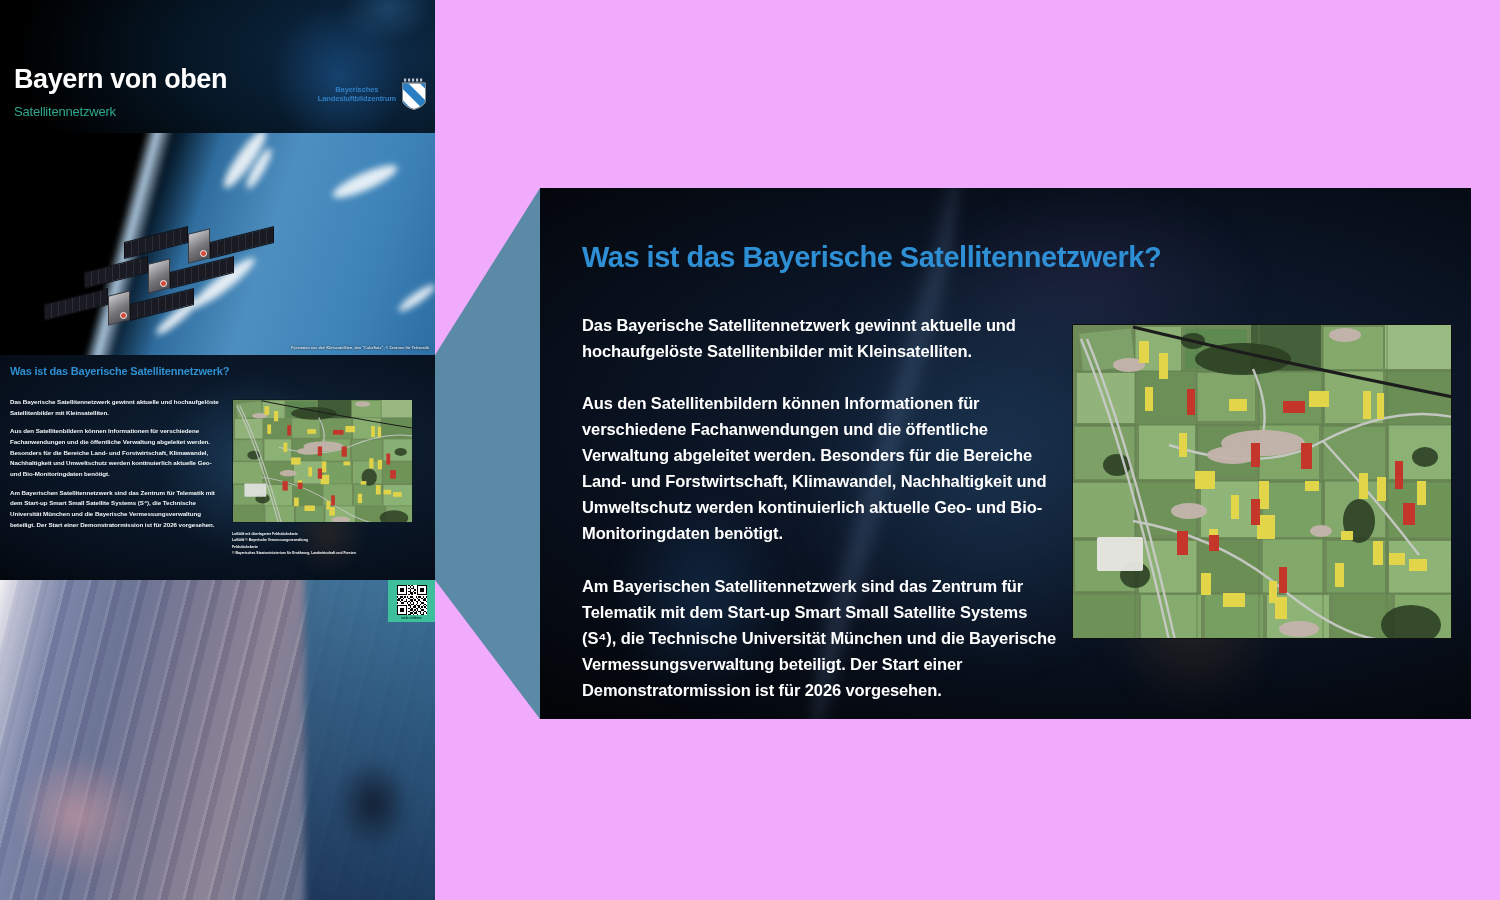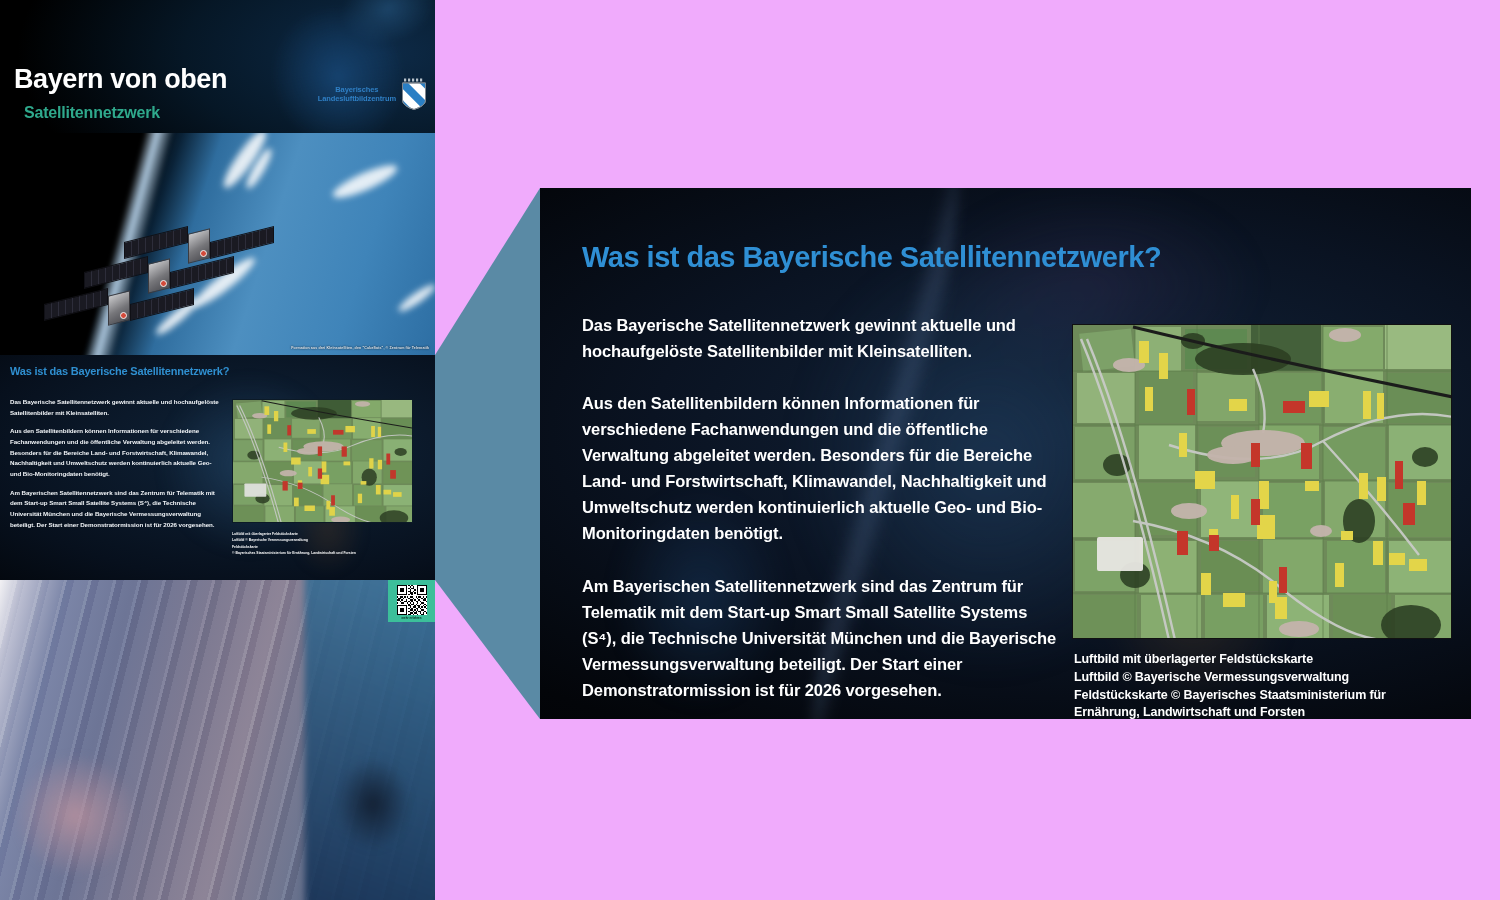--- a/index.html
+++ b/index.html
@@ -49,22 +49,22 @@
       radial-gradient(closest-side at 70% 25%, rgba(60,130,190,.35), rgba(10,30,60,0) 70%);
     transform: rotate(-18deg);
     filter: blur(2px);
   }
   .thumb-title {
     position: absolute; left: 14px; top: 66px;
     font-size: 27px; font-weight: 700; color: #ffffff;
     letter-spacing: -0.4px; line-height: 1;
   }
   .thumb-sub {
-    position: absolute; left: 24px; top: 105px;
-    font-size: 16px; font-weight: 700; color: #2fa98c;
+    position: absolute; left: 14px; top: 105px;
+    font-size: 13px; font-weight: 400; color: #2fa98c;
     letter-spacing: -0.2px; line-height: 1;
   }
   .logo-block {
     position: absolute; right: 8px; top: 78px;
     display: flex; align-items: center; gap: 5px;
   }
   .logo-text {
     font-size: 7.5px; font-weight: 700; color: #2f7fc4;
     text-align: center; line-height: 1.25; letter-spacing: -0.1px;
     white-space: pre-line;
@@ -784,19 +784,15 @@
               <rect x="178" y="174" width="9" height="26"></rect>
             <rect x="330" y="178" width="12" height="22"></rect>
               <rect x="104" y="206" width="11" height="24"></rect>
             <rect x="136" y="210" width="10" height="16"></rect>
               <rect x="206" y="242" width="8" height="26"></rect>
           </g>
         </g>
       </svg>
     </div>
 
-    <div class="panel-caption">Luftbild mit überlagerter Feldstückskarte
-Luftbild © Bayerische Vermessungsverwaltung
-Feldstückskarte © Bayerisches Staatsministerium für
-Ernährung, Landwirtschaft und Forsten</div>
   </div>
 
 </div>
 
 </body></html>

